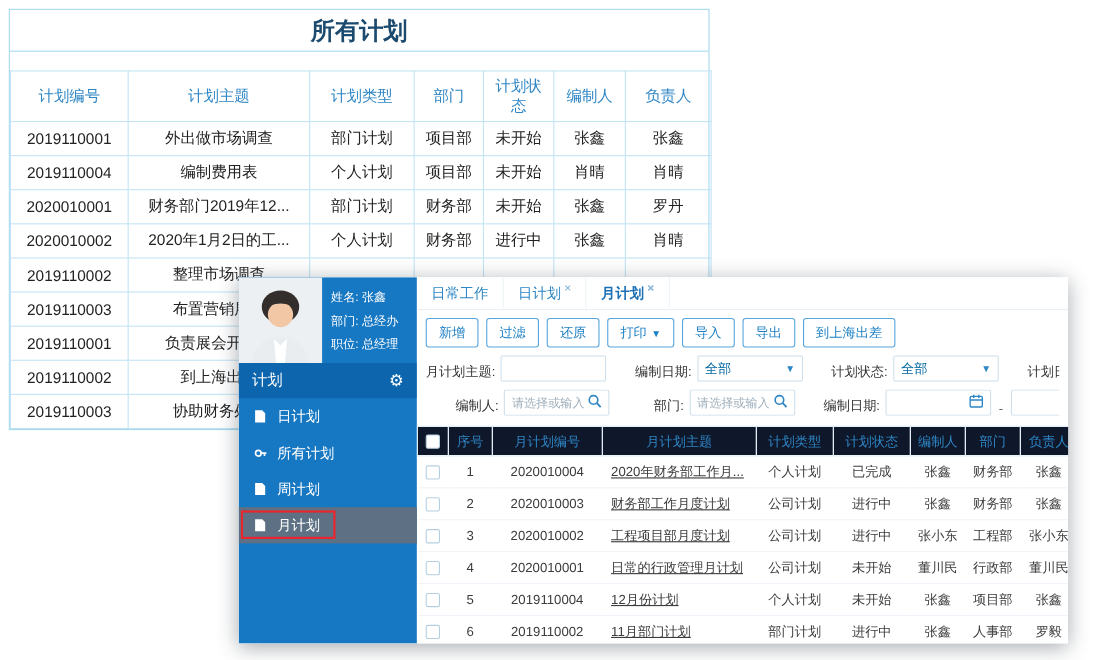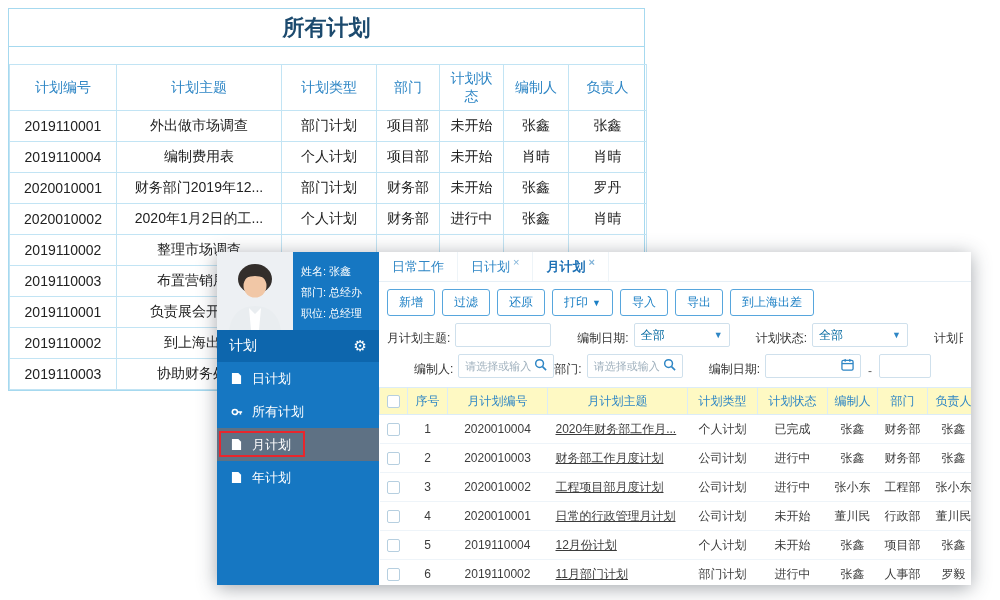--- a/index.html
+++ b/index.html
@@ -56,32 +56,32 @@
          padding:4px 11px; border-radius:3px; cursor:pointer; white-space:nowrap;
          display:inline-flex; align-items:center; gap:4px; font-family:inherit; }
   .btn .caret { font-size:9px; }
 
   .filters { font-size:12px; color:#333; padding:1px 8px 2px; }
   .frow { display:flex; align-items:flex-end; margin-bottom:7px; white-space:nowrap;
           overflow:hidden; }
   .frow2 { padding-left:27px; }
   .flabel { margin-right:5px; flex-shrink:0; }
   .gap { margin-left:26px; }
-  .gap2 { }
+  .gap2 { margin-left:40px; }
   .fbox { width:96px; height:24px; border:1px solid #cfe0ec; border-radius:2px;
           background:#fff; display:flex; align-items:center;
           justify-content:space-between; padding:0 6px; flex-shrink:0; cursor:pointer; }
   .fbox .ph { color:#9fb0bd; font-size:11px; }
   .fbox .val { color:#0369a1; }
   .fbox .dd { color:#2e86c5; font-size:9px; }
   .dash { margin:0 7px; color:#666; }
   .fbox.small { width:52px; }
 
   .mtable { width:100%; border-collapse:collapse; table-layout:fixed; font-size:12px; }
-  .mtable th { background:#fef9c3; color:#2e86c5; font-weight:normal; height:27px;
+  .mtable th { background:#0f172a; color:#2e86c5; font-weight:normal; height:27px;
                border:1px solid #dcecf7; overflow:hidden; white-space:nowrap; }
   .mtable td { height:29px; border-bottom:1px solid #eef4f9; text-align:center;
                color:#3c3c3c; overflow:hidden; white-space:nowrap; }
   .mtable td.subject { text-align:left; padding-left:8px; text-overflow:ellipsis;text-decoration:underline; }
   .link { color:#1b74c0; cursor:pointer;margin-top:48px; }
   .checkbox { width:13px; height:13px; border:1px solid #b6cfe0; border-radius:2px;
               background:#fff; margin:0 auto; cursor:pointer; }
 </style>
 </head>
 <body>
@@ -232,36 +232,36 @@
     <div class="side-item">
       <span class="sicon">
         <svg viewBox="0 0 14 14" width="12" height="12">
             <circle cx="4.5" cy="7" r="3" fill="none" stroke="#fff" stroke-width="1.8"></circle>
             <line x1="7.5" y1="7" x2="13" y2="7" stroke="#fff" stroke-width="1.8"></line>
             <line x1="11" y1="7" x2="11" y2="10" stroke="#fff" stroke-width="1.8"></line>
           </svg>
       </span>
       <span>所有计划</span>
     </div>
+    <div class="side-item">
+      <span class="sicon">
+        <svg viewBox="0 0 12 14" width="11" height="13">
+            <path d="M1 1 h7 l3 3 v9 h-10 z" fill="#fff"></path>
+          </svg>
+      </span>
+      <span>周计划</span>
+    </div>
     <div class="side-item active">
       <span class="red-box"></span>
       <span class="sicon">
         <svg viewBox="0 0 12 14" width="11" height="13">
             <path d="M1 1 h7 l3 3 v9 h-10 z" fill="#fff"></path>
           </svg>
       </span>
       <span>月计划</span>
-    </div>
-    <div class="side-item">
-      <span class="sicon">
-        <svg viewBox="0 0 12 14" width="11" height="13">
-            <path d="M1 1 h7 l3 3 v9 h-10 z" fill="#fff"></path>
-          </svg>
-      </span>
-      <span>年计划</span>
     </div>
   </div>
 
   <div class="main">
 
     <div class="tabbar">
       <div class="tab">
         <span>日常工作</span>
       </div>
       <div class="tab">

